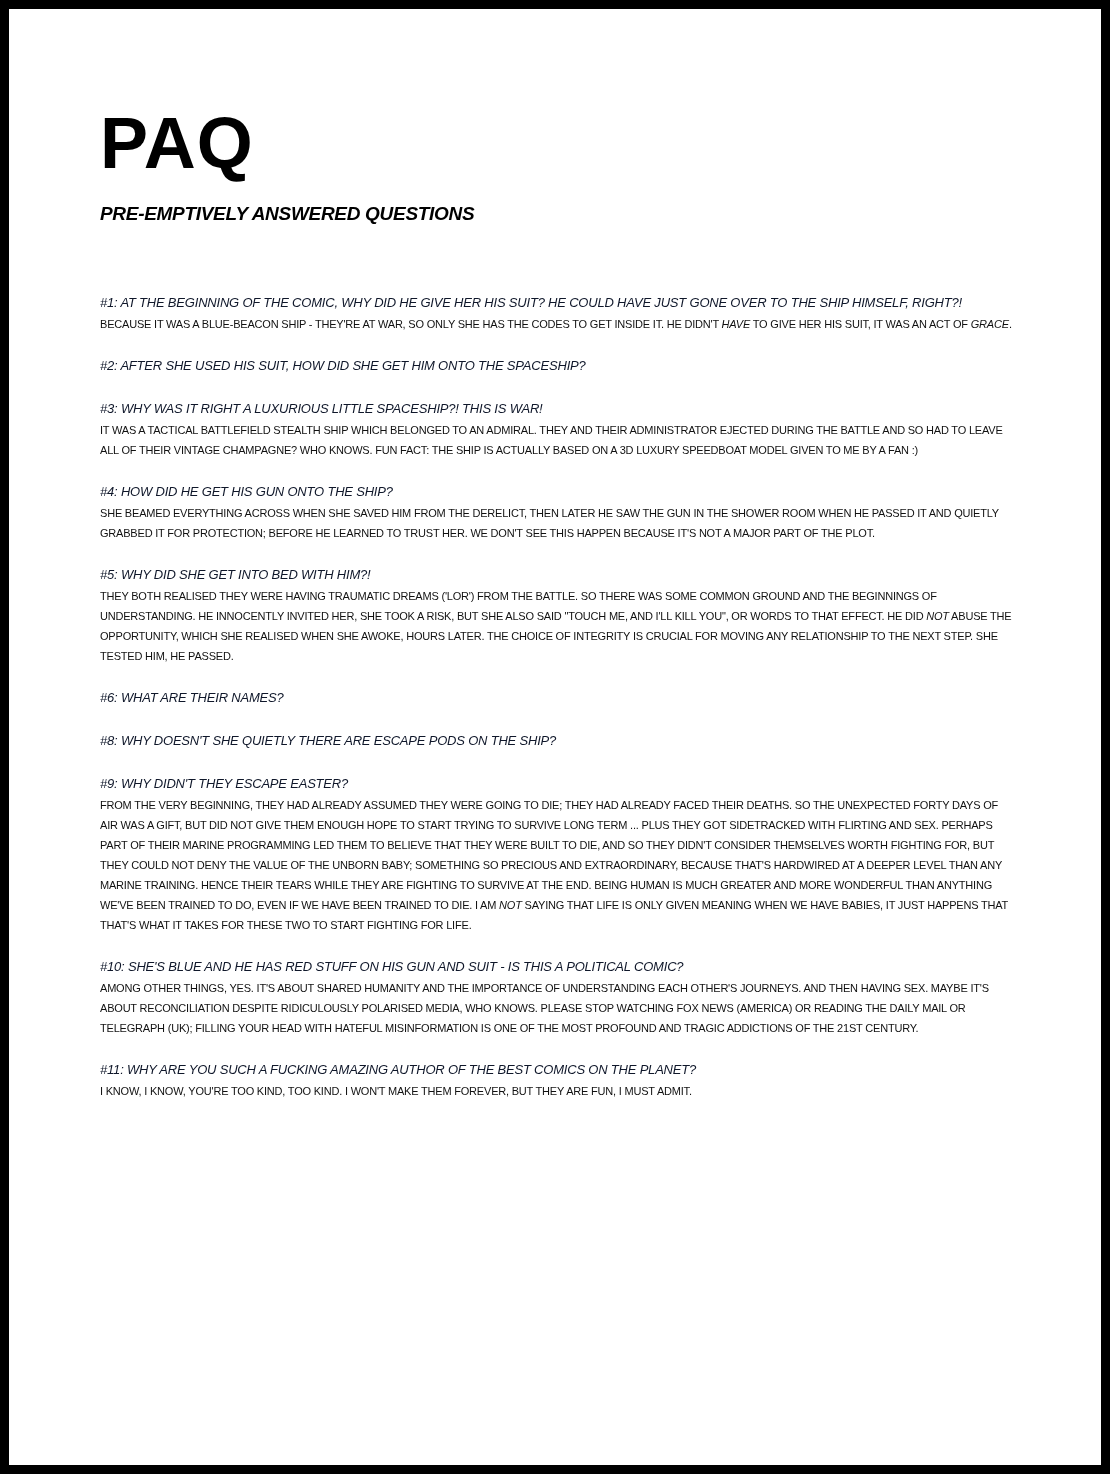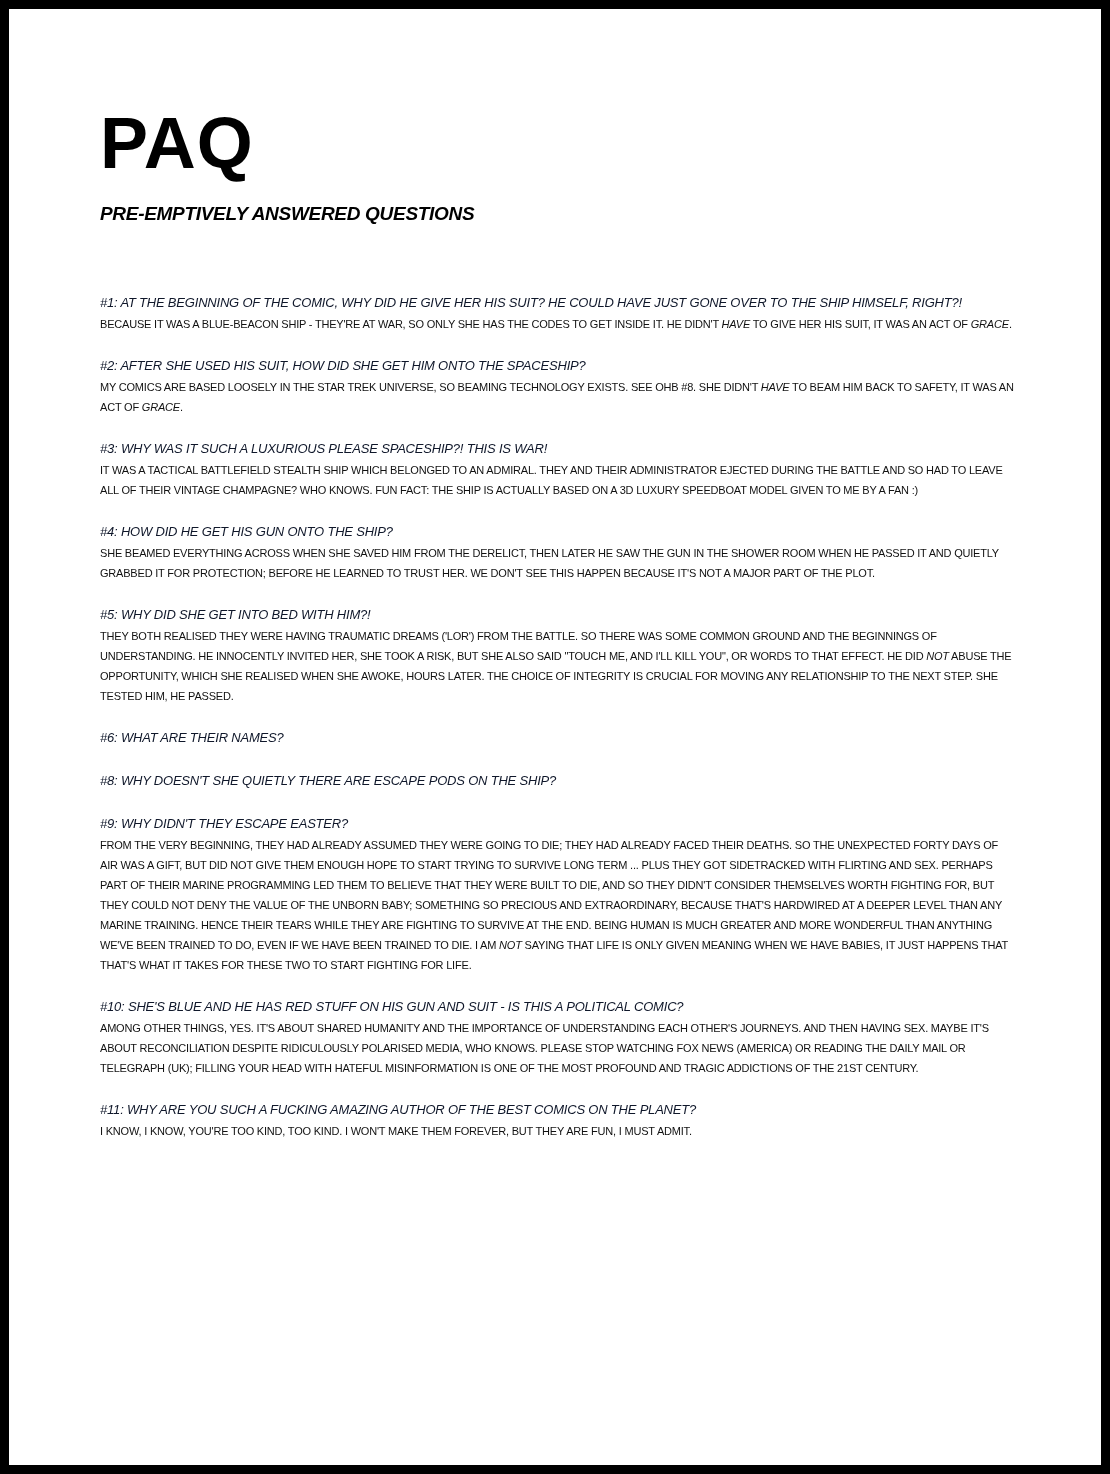--- a/index.html
+++ b/index.html
@@ -71,25 +71,24 @@
   </header>
 
   <main class="faq">
   <section class="qa">
     <h2 class="q">#1: AT THE BEGINNING OF THE COMIC, WHY DID HE GIVE HER HIS SUIT? HE COULD HAVE JUST GONE OVER TO THE SHIP HIMSELF, RIGHT?!</h2>
     <p class="a">BECAUSE IT WAS A BLUE-BEACON SHIP - THEY'RE AT WAR, SO ONLY SHE HAS THE CODES TO GET INSIDE IT. HE DIDN'T <em>HAVE</em> TO GIVE HER HIS SUIT, IT WAS AN ACT OF <em>GRACE</em>.</p>
   </section>
 
   <section class="qa">
     <h2 class="q">#2: AFTER SHE USED HIS SUIT, HOW DID SHE GET HIM ONTO THE SPACESHIP?</h2>
-    <p class="a">MY COMICS ARE BASED LOOSELY IN THE STAR TREK UNIVERSE, SO BEAMING TECHNOLOGY EXISTS. SEE OHB #8. SHE DIDN'T <em>HAVE</em> TO BEAM HIM BACK TO SAFETY, IT WAS AN ACT OF <em>GRACE</em>.</p>
   </section>
 
   <section class="qa">
-    <h2 class="q">#3: WHY WAS IT SUCH A LUXURIOUS PLEASE SPACESHIP?! THIS IS WAR!</h2>
+    <h2 class="q">#3: WHY WAS IT RIGHT A LUXURIOUS LITTLE SPACESHIP?! THIS IS WAR!</h2>
     <p class="a">IT WAS A TACTICAL BATTLEFIELD STEALTH SHIP WHICH BELONGED TO AN ADMIRAL. THEY AND THEIR ADMINISTRATOR EJECTED DURING THE BATTLE AND SO HAD TO LEAVE ALL OF THEIR VINTAGE CHAMPAGNE? WHO KNOWS. FUN FACT: THE SHIP IS ACTUALLY BASED ON A 3D LUXURY SPEEDBOAT MODEL GIVEN TO ME BY A FAN :)</p>
   </section>
 
   <section class="qa">
     <h2 class="q">#4: HOW DID HE GET HIS GUN ONTO THE SHIP?</h2>
     <p class="a">SHE BEAMED EVERYTHING ACROSS WHEN SHE SAVED HIM FROM THE DERELICT, THEN LATER HE SAW THE GUN IN THE SHOWER ROOM WHEN HE PASSED IT AND QUIETLY GRABBED IT FOR PROTECTION; BEFORE HE LEARNED TO TRUST HER. WE DON'T SEE THIS HAPPEN BECAUSE IT'S NOT A MAJOR PART OF THE PLOT.</p>
   </section>
 
   <section class="qa">
     <h2 class="q">#5: WHY DID SHE GET INTO BED WITH HIM?!</h2>

